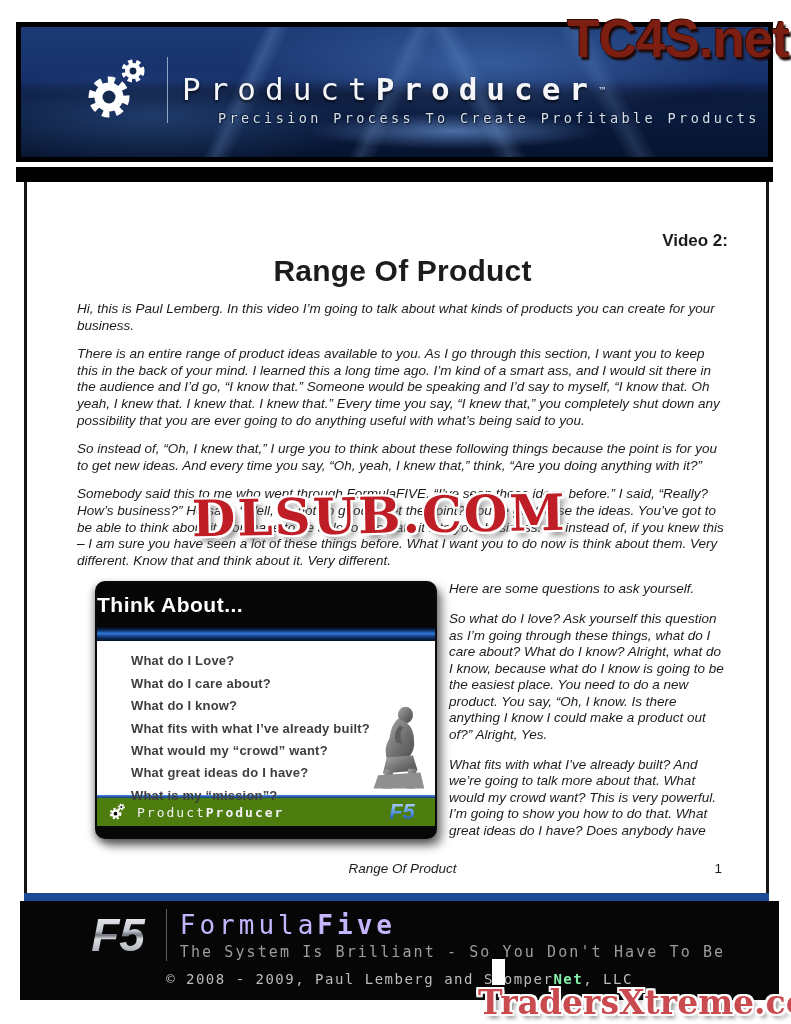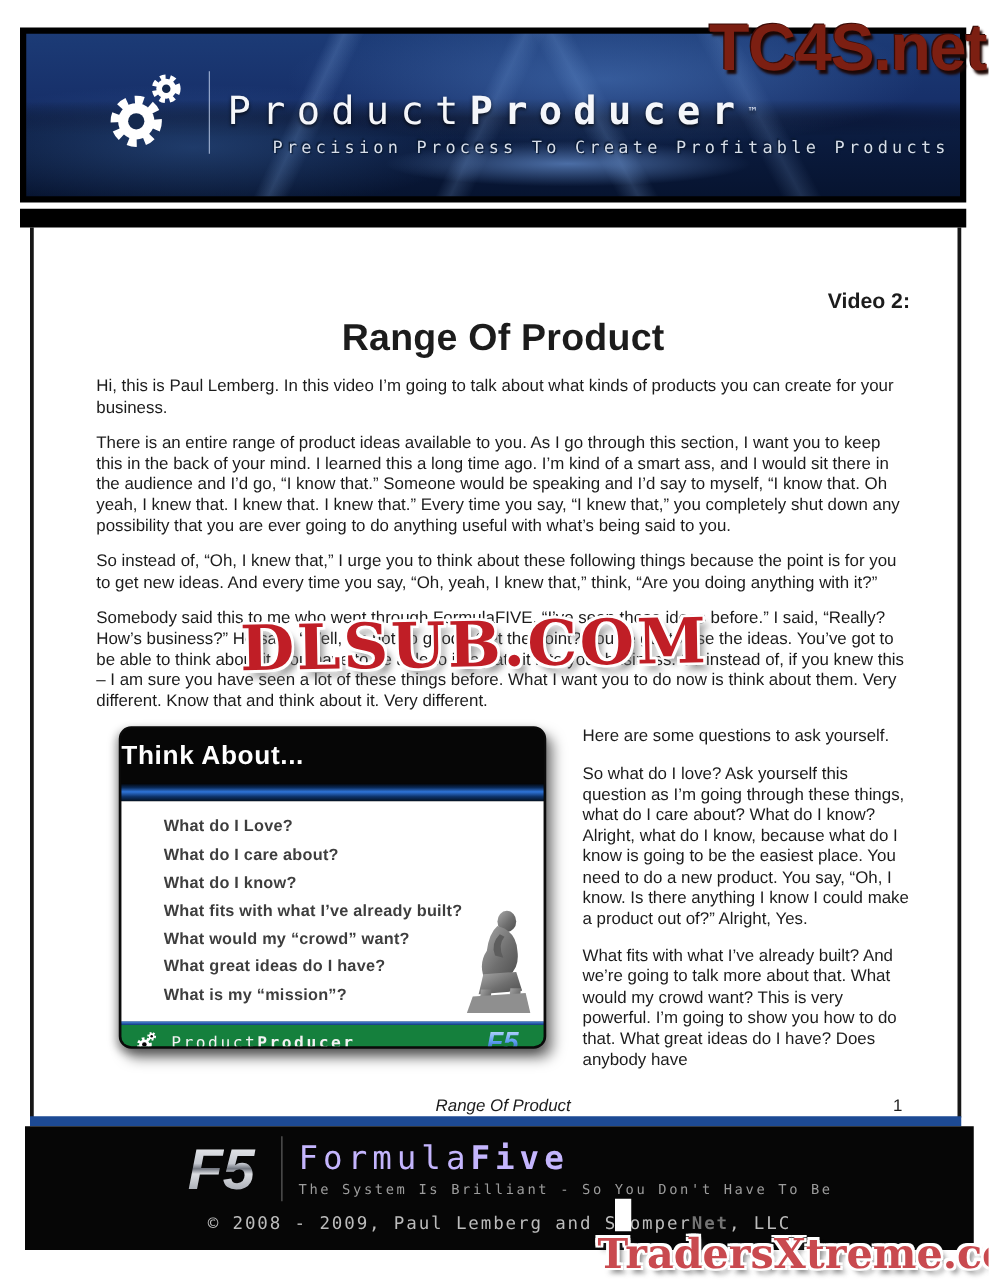--- a/index.html
+++ b/index.html
@@ -71,66 +71,66 @@
   .black-band { position:absolute; left:16px; top:167px; width:757px; height:15px; background:#000; z-index:5; }
 
   
   .page-body {
     position:absolute; left:24px; top:182px; width:745px; height:712px;
     background:#fff; border-left:3px solid #161616; border-right:3px solid #161616;
     padding:0 38px 0 50px; color:#1c1c1c; z-index:4;
   }
   .kicker { margin-top:49px; text-align:right; font-size:17px; font-weight:bold; }
   .doc-title { text-align:center; font-size:30px; font-weight:bold; margin:3px 0 13px; letter-spacing:.2px; }
-  .par { font-size:13.5px; line-height:16.6px; margin:0 0 12px; }
+  .par { font-size:13.5px; line-height:16.6px; margin:0 0 12px;font-style:italic; }
 
   .columns { display:flex; margin-top:0px; }
   .slide {
     position:relative; flex:none; width:342px; height:258px; margin-left:18px;
     background:#070707; border-radius:10px; overflow:hidden;
     box-shadow:5px 7px 10px rgba(0,0,0,.5), -2px 3px 7px rgba(0,0,0,.35);
     border:2px solid #0a0a0a;
   }
   .slide-head { height:44px; display:flex; align-items:center; justify-content:flex-start; background:#060606; }
   .slide-title { color:#fff; font-size:21px; font-weight:bold; letter-spacing:.5px; }
   .slide-stripe { height:14px;
     background:linear-gradient(180deg,#02060c 0%, #0a2a58 22%, #2f74d8 46%, #0d3268 74%, #04101f 100%); }
-  .slide-content { position:relative; height:176px; background:#fff; padding:9px 0 14px 34px; }
+  .slide-content { position:relative; height:154px; background:#fff; padding:9px 0 14px 34px; }
   .questions { list-style:none; font-size:13px; line-height:22.4px; color:#3e3e3e;
     font-weight:bold; letter-spacing:.2px; }
   .statue { position:absolute; right:4px; bottom:0; width:68px; height:94px; }
   .slide-blueline { height:3px; background:linear-gradient(180deg,#4d8de4,#123a7e); }
-  .slide-foot { height:28px; background:#15803d; display:flex; align-items:center; padding:0 11px; }
+  .slide-foot { height:28px; background:#4d7c0f; display:flex; align-items:center; padding:0 11px; }
   .slide-gears { width:20px; height:20px; }
   .slide-brand { margin-left:9px; font-family:"DejaVu Sans Mono", monospace; font-size:13px;
     letter-spacing:2px; color:#f2f2f2; white-space:nowrap; }
   .slide-brand b { font-weight:bold; }
   .slide-f5 { margin-left:auto; width:44px; height:24px; }
 
-  .right-col { margin-left:29px; width:296px; }
+  .right-col { margin-left:12px; width:296px; }
   .right-col .par { margin-bottom:13px; }
 
   .doc-footer-line { position:relative; text-align:center; margin-top:8px; font-size:13.5px; }
   .doc-footer-title { font-style:italic; }
   .page-num { position:absolute; right:6px; top:0; font-style:normal; }
 
   
   .blue-bar { position:absolute; left:24px; top:893px; width:745px; height:8px; background:#1d4a94; z-index:6; }
   .bottom-footer { position:absolute; left:20px; top:901px; width:759px; height:99px; background:#060606; z-index:6; }
   .ff-row { display:flex; align-items:center; justify-content:center; margin-top:8px; }
   .f5-chrome { width:86px; height:52px; }
   .ff-divider { width:1px; height:52px; background:#5c5c5c; margin:0 13px 0 6px; }
   .ff-name { font-family:"DejaVu Sans Mono", monospace; font-size:26px; color:#c4b5fd;
     letter-spacing:4px; white-space:nowrap; }
   .ff-name b { font-weight:bold; }
-  .ff-tagline { font-family:"DejaVu Sans Mono", monospace; font-size:11px; color:#9c9c9c;
+  .ff-tagline { font-family:"DejaVu Sans Mono", monospace; font-size:15px; color:#9c9c9c;
     letter-spacing:2.1px; margin-top:3px; white-space:nowrap; }
   .copyright { text-align:center; margin-top:10px; font-family:"DejaVu Sans Mono", monospace;
     font-size:14px; color:#bcbcbc; letter-spacing:1.5px; }
-  .copyright b { color:#737373; font-weight:bold; }
+  .copyright b { color:#86efac; font-weight:bold; }
 </style>
 </head>
 <body>
 
 <div class="canvas">
 
   <div class="wm-tc4s">TC4S.net</div>
 
   <div class="banner">
     <div class="banner-inner">

